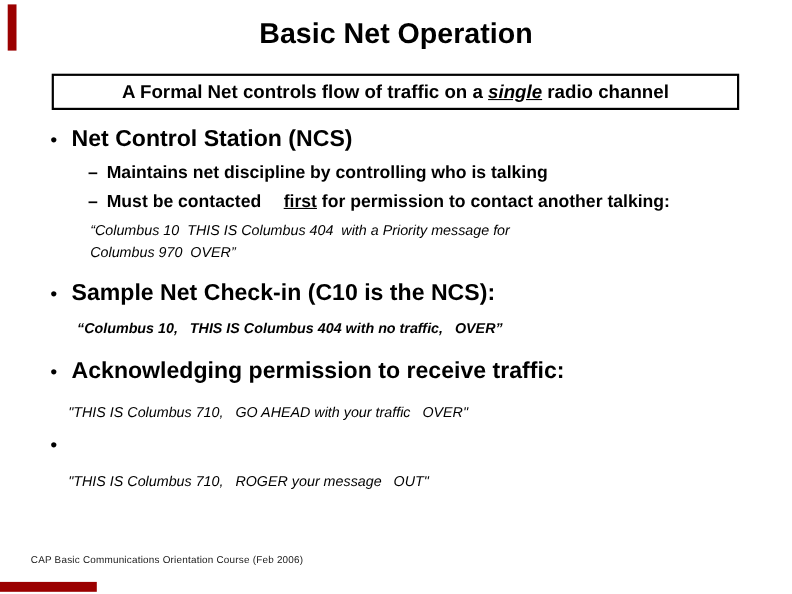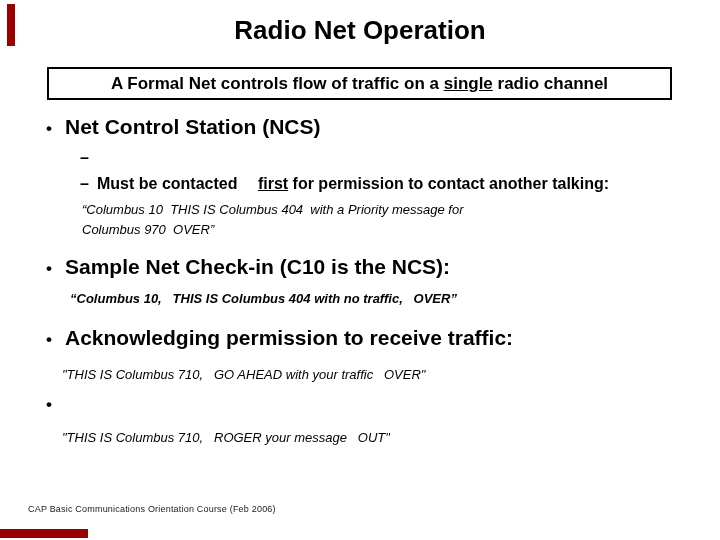--- a/index.html
+++ b/index.html
@@ -26,21 +26,21 @@
     letter-spacing: 0px;
   }
 
   
   #banner-box {
     left: 47px; top: 67px; width: 621px; height: 29px;
     border: 2px solid #000000;
     display: flex; align-items: center; justify-content: center;
     font-size: 17px; font-weight: bold;
   }
-  #banner-box .u { text-decoration: underline; }
+  #banner-box .u { text-decoration: underline; font-style: italic; }
 
   
   .h-bullet {
     left: 46px; width: 660px;
     display: flex; align-items: baseline;
     font-size: 21px; font-weight: bold;
   }
   .h-bullet .dot {
     width: 19px; flex: 0 0 19px;
     font-size: 17px;
@@ -78,33 +78,34 @@
     font-size: 9px; color: #1a1a1a;
     letter-spacing: 0.2px;
   }
 </style>
 </head>
 <body>
 
 <div id="red-vbar" class="abs" style="background:#9B0000;"></div>
 <div id="red-hbar" class="abs" style="background:#9B0000;"></div>
 
-<div id="slide-title" class="abs">Radio Net Operation</div>
+<div id="slide-title" class="abs">Basic Net Operation</div>
 
 <div id="banner-box" class="abs">
   <div class="prewrap"><span>A Formal Net controls flow of traffic on a </span><span class="u">single</span><span> radio channel</span></div>
 </div>
 
 <div id="h1" class="abs h-bullet">
   <span class="dot">•</span>
   <span class="prewrap">Net Control Station (NCS)</span>
 </div>
 
 <div id="sub1" class="abs sub-bullet">
   <span class="dash">–</span>
+  <span class="prewrap">Maintains net discipline by controlling who is talking</span>
 </div>
 
 <div id="sub2" class="abs sub-bullet">
   <span class="dash">–</span>
   <span class="prewrap"><span>Must be contacted </span><span class="u">first</span><span> for permission to contact another talking:</span></span>
 </div>
 
 <div id="quote1" class="abs quote">
   <div class="prewrap">“Columbus 10  THIS IS Columbus 404  with a Priority message for</div>
   <div class="prewrap">Columbus 970  OVER”</div>

